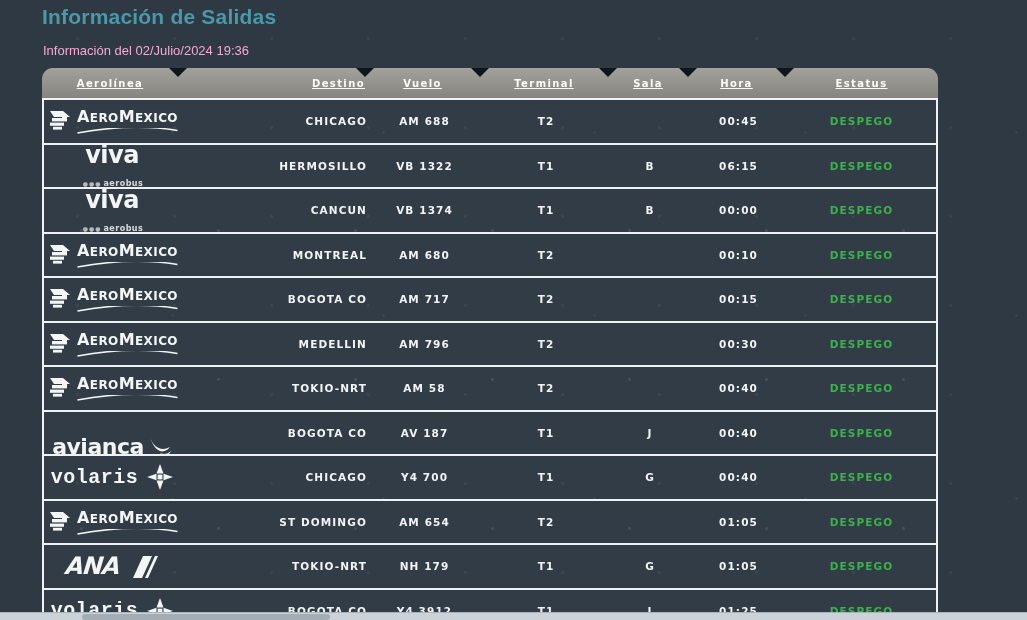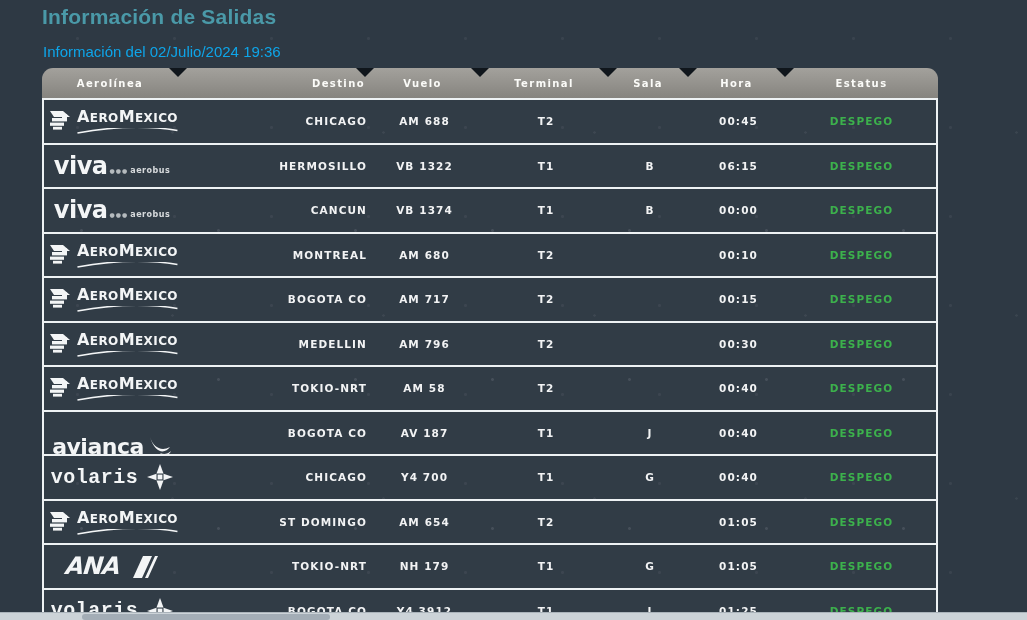--- a/index.html
+++ b/index.html
@@ -13,33 +13,33 @@
       radial-gradient(rgba(255,255,255,.05) 1.2px, transparent 1.9px);
     background-size:137px 149px, 211px 183px, 97px 89px;
     background-position:13px 7px, 67px 41px, 29px 83px;
   }
   .page-title{
     position:absolute;left:42px;top:5px;
     font-size:21px;font-weight:700;color:#4a99a8;letter-spacing:.2px;
   }
   .subtitle{
     position:absolute;left:43px;top:43px;
-    font-size:15px;color:#0ea5e9;
+    font-size:13px;color:#f9a8d4;
   }
   .flight-table{position:absolute;left:42px;top:68px;width:896px;}
   .thead{
     position:relative;height:30px;box-sizing:border-box;
     background:linear-gradient(#a3a19c,#86847f);
     border-radius:11px 11px 0 0;
     display:flex;align-items:center;
   }
   .hcell{
     font-family:"DejaVu Sans",sans-serif;
     font-size:10px;font-weight:700;letter-spacing:1.4px;color:#fbfbf8;
-    text-align:center;box-sizing:border-box;
+    text-align:center;box-sizing:border-box;text-decoration:underline;
   }
   .sort-arrow{
     position:absolute;top:0;width:0;height:0;transform:translateX(-50%);
     border-left:9px solid transparent;border-right:9px solid transparent;
     border-top:9px solid #10161c;
   }
   .tbody{
     border-left:2px solid #eef2f4;border-right:2px solid #eef2f4;
     box-sizing:border-box;
   }
@@ -59,21 +59,21 @@
   .status{color:#3cb14c;}
   
   .logo-wrap{display:flex;align-items:center;justify-content:center;height:100%;color:#f3f5f6;}
   
   .lg-am{display:flex;gap:5px;}
   .am-eagle{display:block;}
   .am-txt{position:relative;font-size:12px;font-weight:700;letter-spacing:.4px;line-height:1;padding-bottom:4px;}
   .am-txt b{font-size:16px;font-weight:700;}
   .am-swoosh{position:absolute;left:0;bottom:-1px;width:100%;height:6px;}
   
-  .lg-viva{display:flex;flex-direction:row;align-items:center;line-height:1;}
+  .lg-viva{display:flex;flex-direction:column;align-items:center;line-height:1;}
   .v-main{font-size:24px;font-weight:900;letter-spacing:-.5px;font-family:"DejaVu Sans",sans-serif;}
   .v-sub{font-size:8px;letter-spacing:.5px;opacity:.85;margin-top:13px;align-self:flex-start;margin-left:2px;display:flex;align-items:center;gap:2px;font-family:"DejaVu Sans",sans-serif;}
   .v-sub .dots{font-style:normal;font-size:6px;letter-spacing:1px;opacity:.8;}
   
   .lg-av{display:flex;align-items:center;gap:4px;margin-top:28px;}
   .av-txt{font-size:22px;font-weight:700;letter-spacing:-.5px;font-family:"DejaVu Sans",sans-serif;}
   
   .lg-vo{display:flex;align-items:center;gap:9px;}
   .vo-txt{font-size:20px;font-weight:700;letter-spacing:.5px;font-family:Liberation Mono, monospace;}
   

